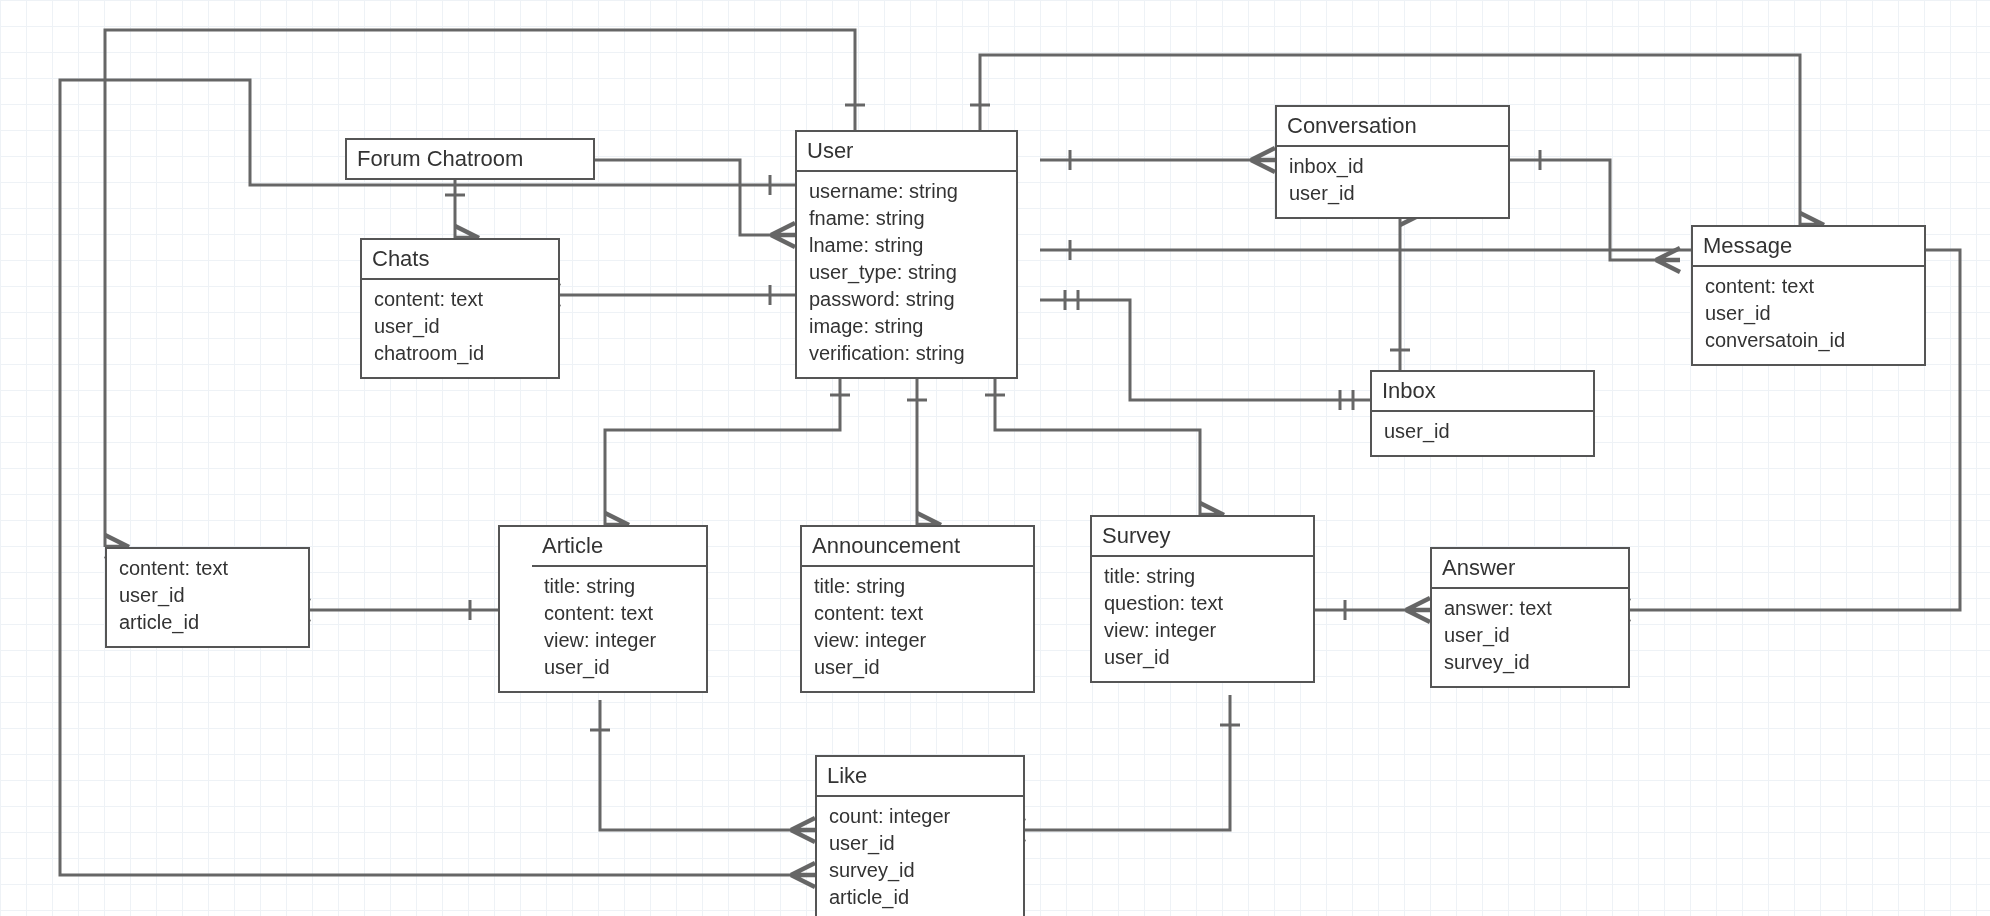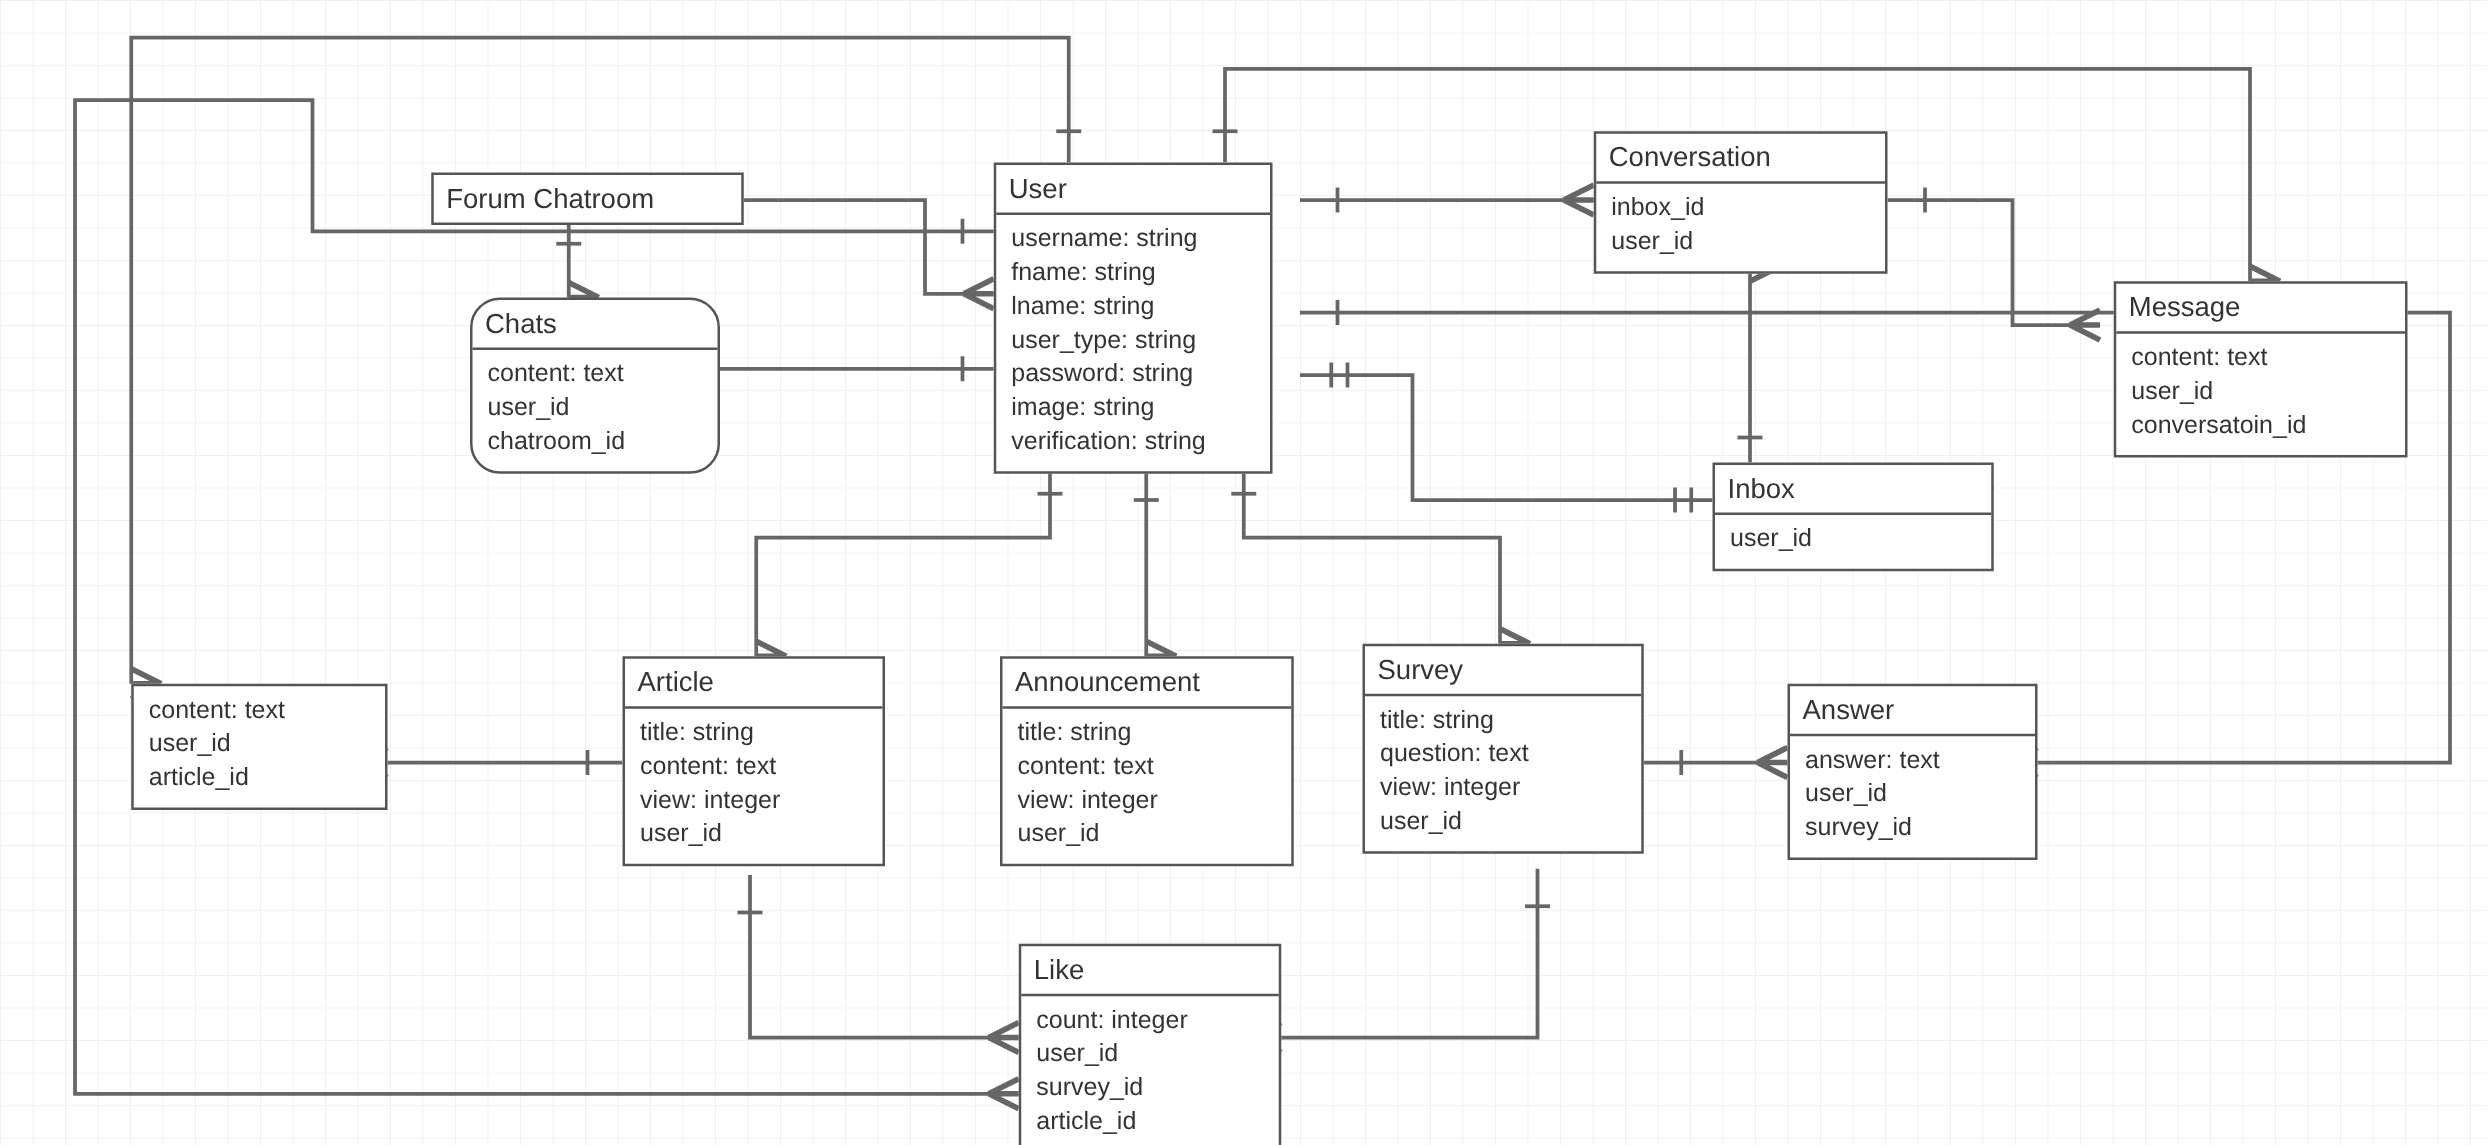--- a/index.html
+++ b/index.html
@@ -132,21 +132,21 @@
     <line class="one-tick" x1="1345" y1="600" x2="1345" y2="620"></line>
 
     <polyline points="1230,695 1230,830 1025,830" marker-end="url(#cf-left)"></polyline>
     <line class="one-tick" x1="1220" y1="725" x2="1240" y2="725"></line>
   </svg>
 
   <div class="entity simple" style="left:335px; top:138px; width:250px;margin-left:10px;">
     <div class="title">Forum Chatroom</div>
   </div>
 
-  <div class="entity" style="left:376px; top:238px; width:200px;border-radius:24px;">
+  <div class="entity" style="left:360px; top:238px; width:200px;">
     <div class="title">Chats</div>
     <div class="attrs">
       <div class="attr-row">content: text</div>
       <div class="attr-row">user_id</div>
       <div class="attr-row">chatroom_id</div>
     </div>
   </div>
 
   <div class="entity" style="left:795px; top:130px; width:223px;">
     <div class="title">User</div>
@@ -186,21 +186,21 @@
   </div>
 
   <div class="entity" style="left:105px; top:547px; width:205px;">
     <div class="attrs">
       <div class="attr-row">content: text</div>
       <div class="attr-row">user_id</div>
       <div class="attr-row">article_id</div>
     </div>
   </div>
 
-  <div class="entity" style="left:498px; top:525px; width:210px;">
+  <div class="entity" style="left:498px; top:525px; width:210px;padding-left:32px;">
     <div class="title">Article</div>
     <div class="attrs">
       <div class="attr-row">title: string</div>
       <div class="attr-row">content: text</div>
       <div class="attr-row">view: integer</div>
       <div class="attr-row">user_id</div>
     </div>
   </div>
 
   <div class="entity" style="left:800px; top:525px; width:235px;">

